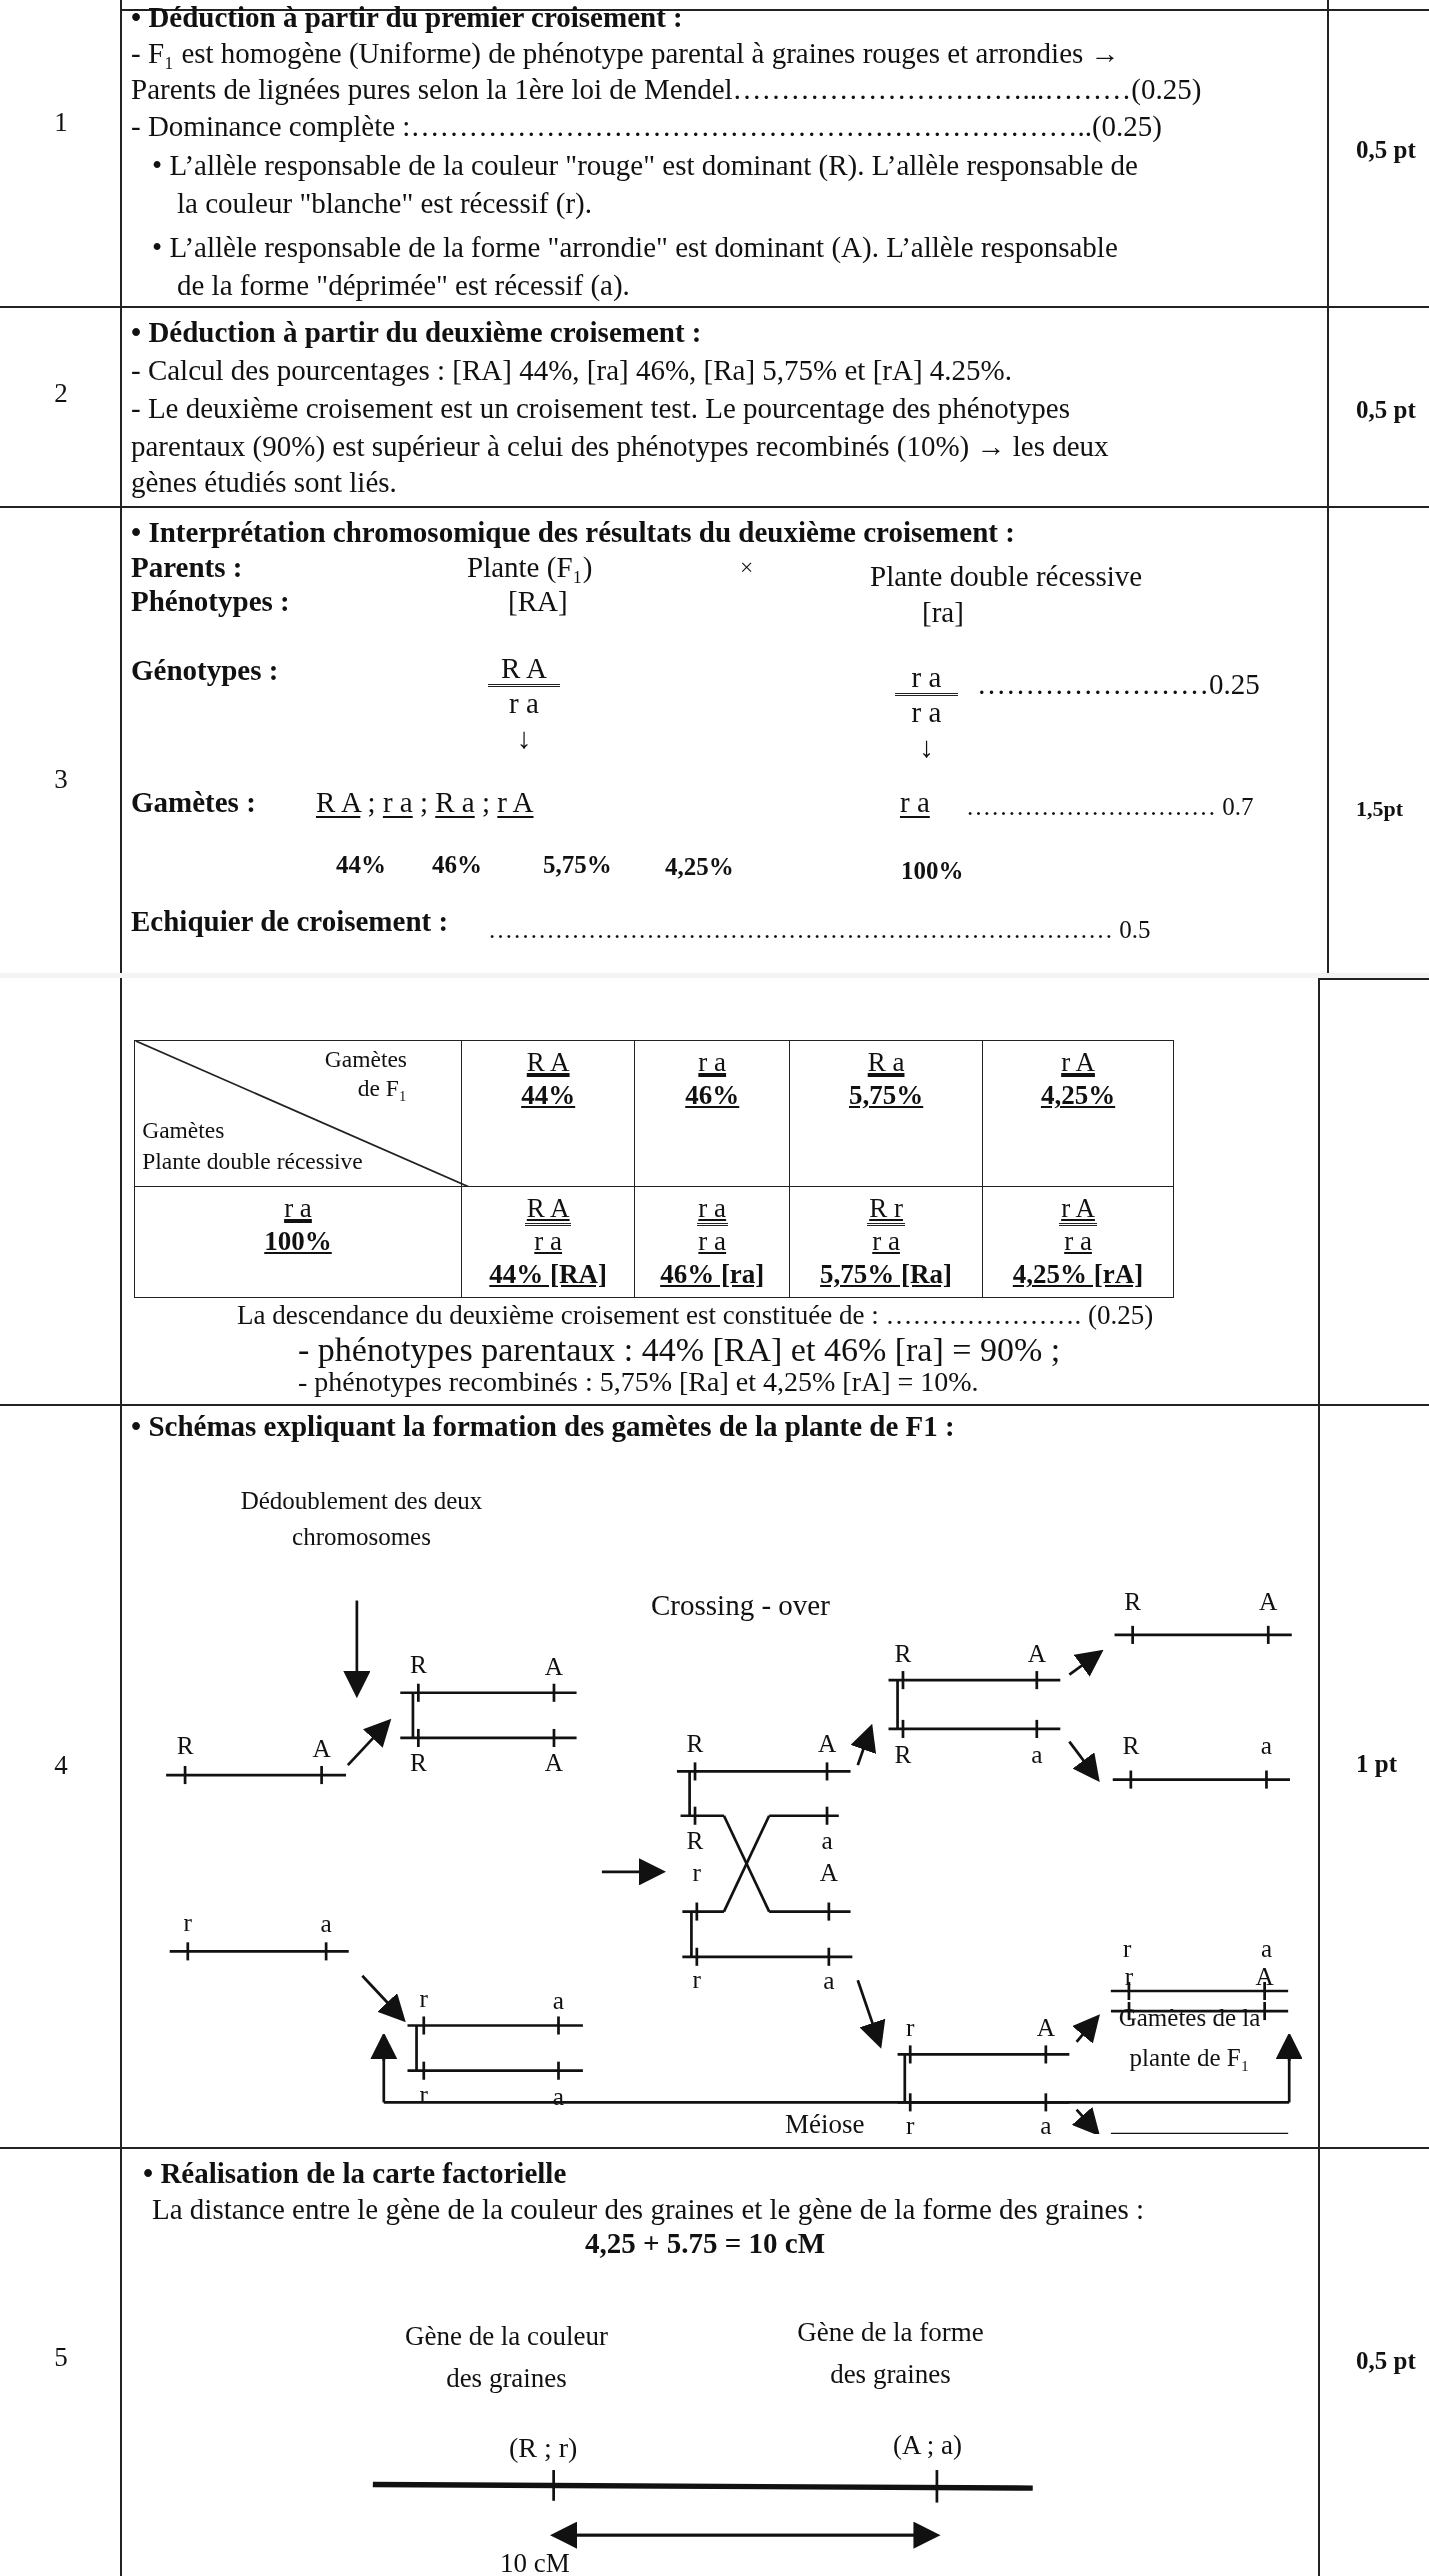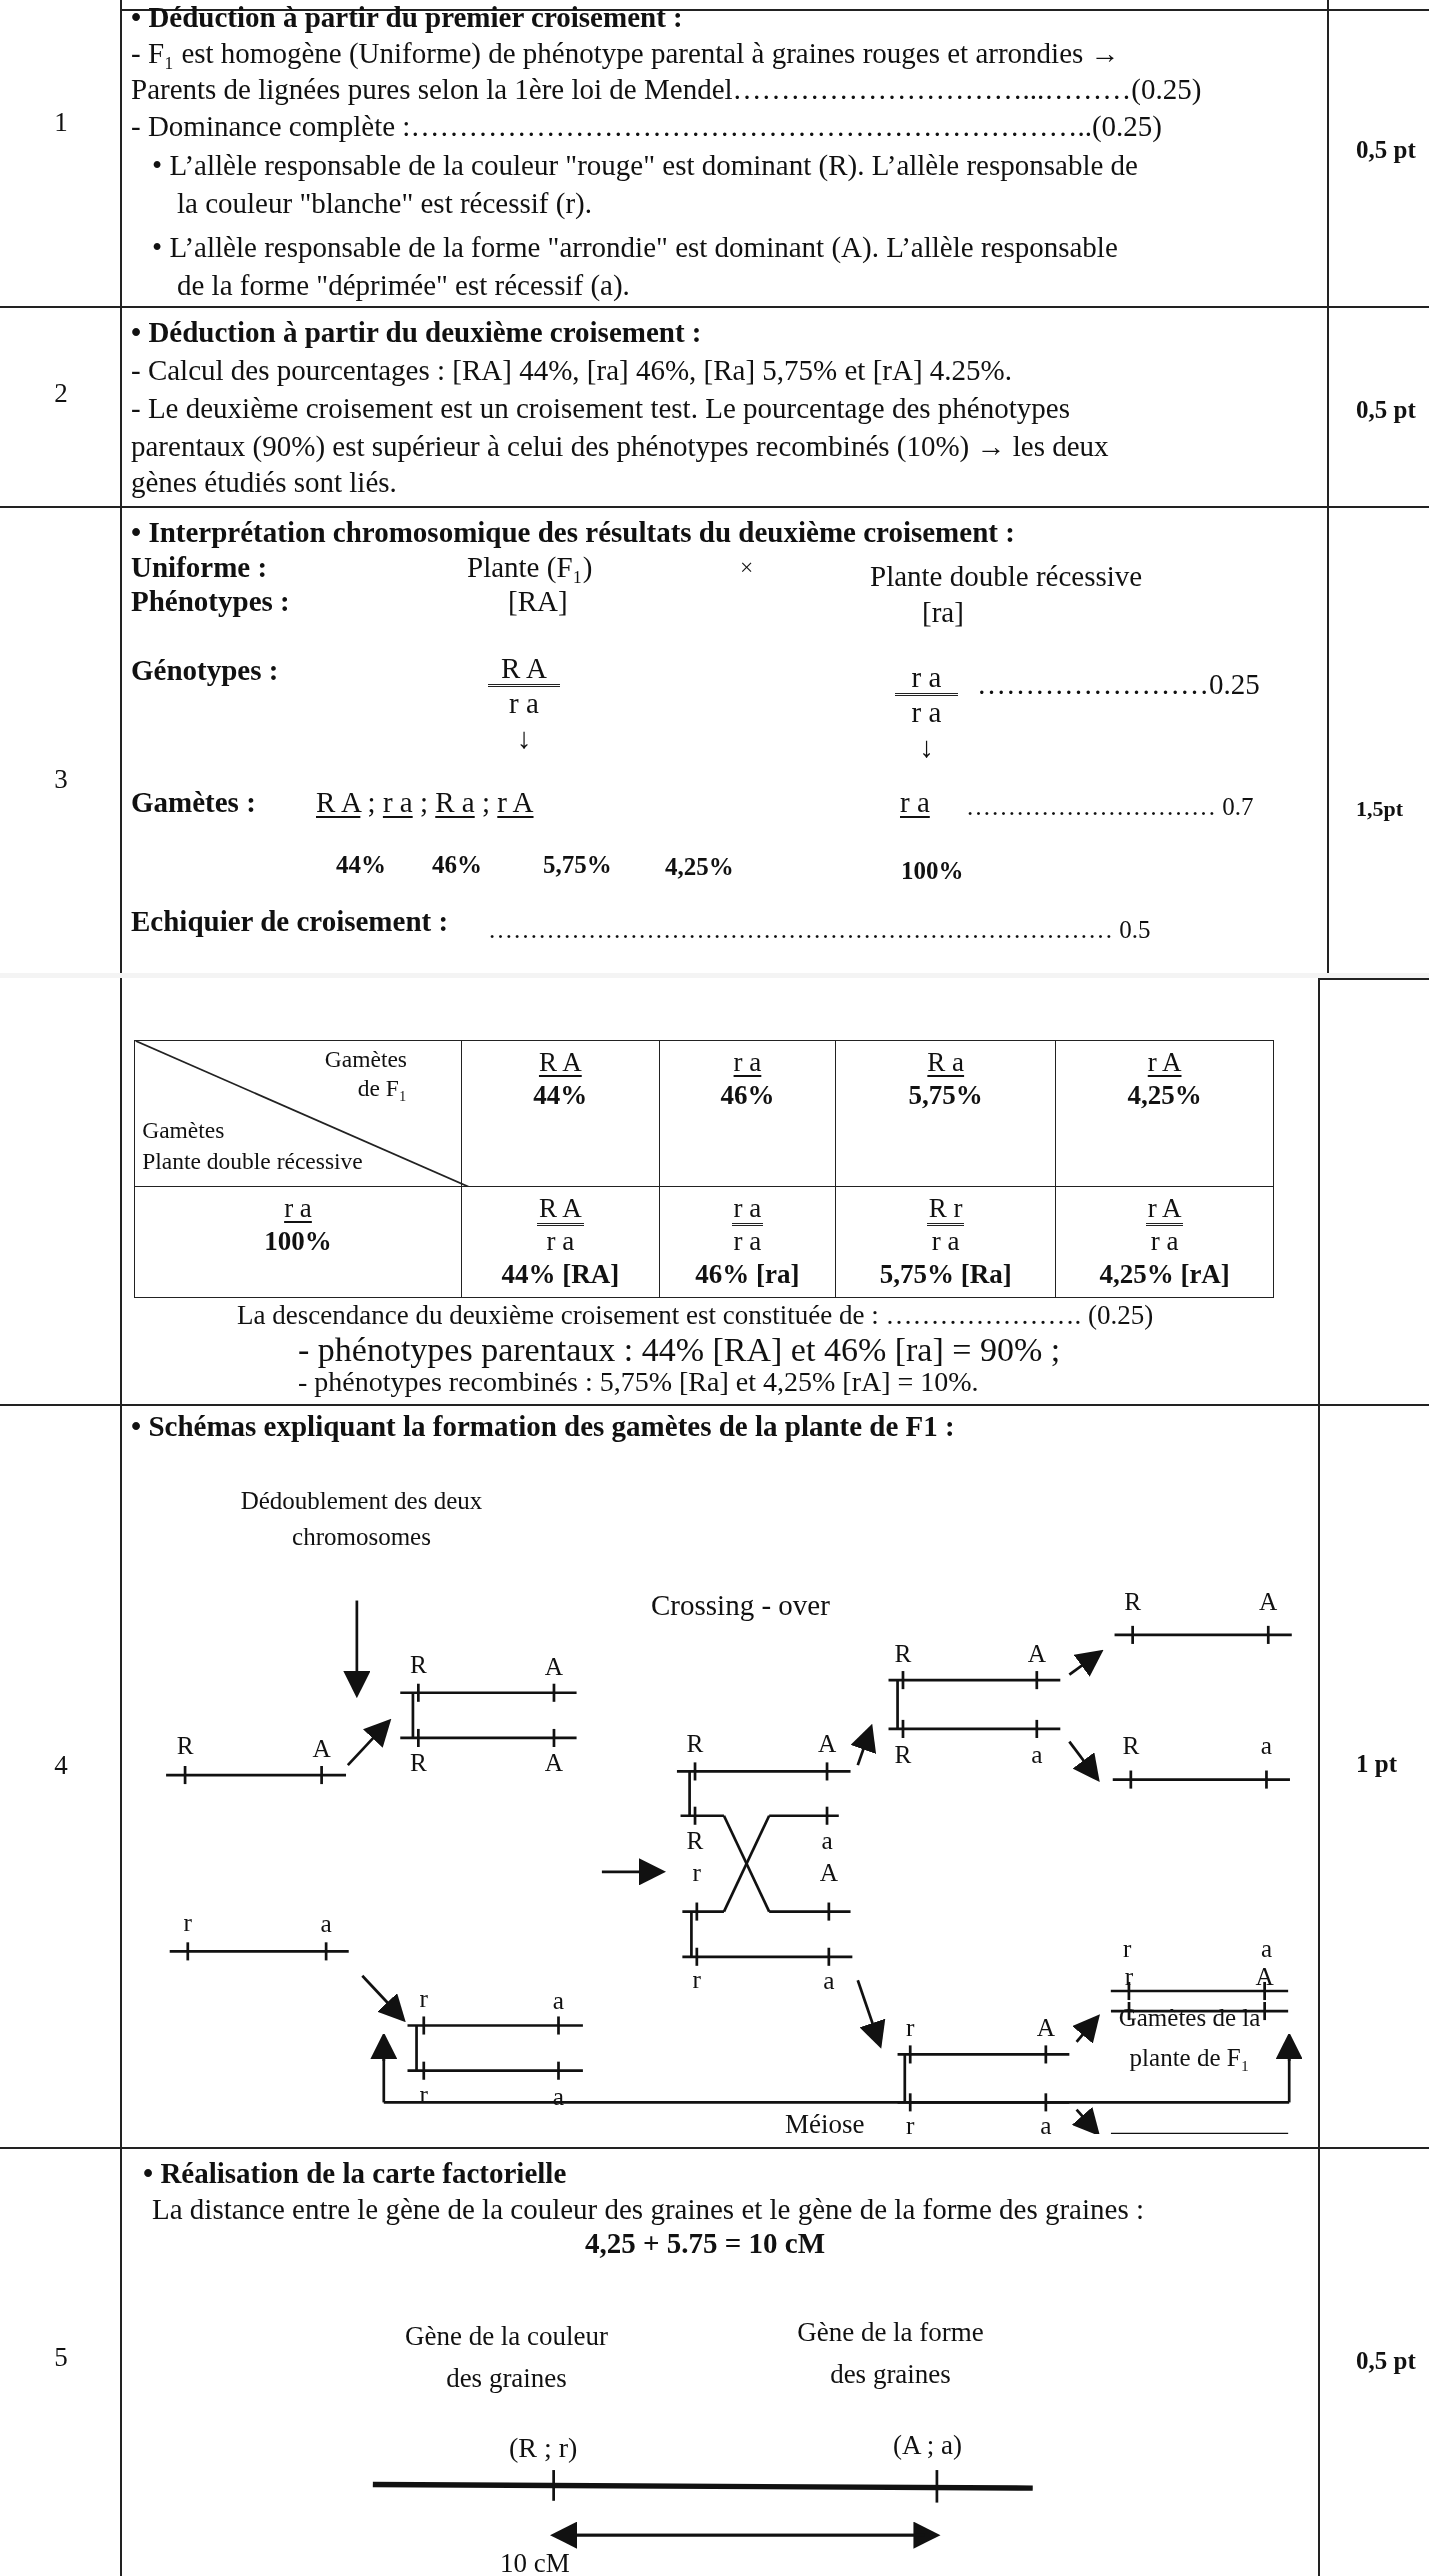--- a/index.html
+++ b/index.html
@@ -8,21 +8,21 @@
   .abs { position:absolute; }
   .hline { position:absolute; height:1.8px; background:#222; }
   .vline { position:absolute; width:1.8px; background:#222; }
   .rownum { position:absolute; left:0; width:122px; text-align:center; font-size:27px; }
   .pts { position:absolute; left:1336px; width:109px; text-align:left; padding-left:20px; font-size:25px; font-weight:bold; white-space:nowrap; }
   .txt { font-size:29px; line-height:34px; white-space:nowrap; }
   .b { font-weight:bold; }
   .u { text-decoration:underline; text-decoration-thickness:1.8px; text-underline-offset:3.6px; }
   .uu { border-bottom:3.6px double #222; padding:0 1.8px; }
   .center { text-align:center; }
-  table.echi { position:absolute; left:134px; top:1040px; width:1140px; border-collapse:collapse; font-size:27px; }
+  table.echi { position:absolute; left:134px; top:1040px; width:1040px; border-collapse:collapse; font-size:27px;text-decoration:underline; }
   table.echi td { border:1.8px solid #222; text-align:center; vertical-align:top; padding:5.4px 3.6px; line-height:33px; }
   .diag { position:relative; height:145px; padding:0 !important; }
   .diag svg { position:absolute; left:0; top:0; }
   .seam { position:absolute; left:0; top:973px; width:1430px; height:5.4px; background:#f4f4f4; }
 </style>
 </head>
 <body>
 
 <div class="vline" style="left:120px; top:0; height:2576px;"></div>
 <div class="vline" style="left:1327px; top:0; height:977px;"></div>
@@ -50,21 +50,21 @@
 <div class="pts" style="top:396px;">0,5 pt</div>
 <div class="abs txt b" style="left:131px; top:315px;">• Déduction à partir du deuxième croisement :</div>
 <div class="abs txt" style="left:131px; top:353px;">- Calcul des pourcentages : [RA] 44%, [ra] 46%, [Ra] 5,75% et [rA] 4.25%.</div>
 <div class="abs txt" style="left:131px; top:391px;">- Le deuxième croisement est un croisement test. Le pourcentage des phénotypes</div>
 <div class="abs txt" style="left:131px; top:429px;">parentaux (90%) est supérieur à celui des phénotypes recombinés (10%) → les deux</div>
 <div class="abs txt" style="left:131px; top:465px;">gènes étudiés sont liés.</div>
 
 <div class="rownum" style="top:764px;">3</div>
 <div class="pts" style="top:796px; font-size:22px;">1,5pt</div>
 <div class="abs txt b" style="left:131px; top:515px;">• Interprétation chromosomique des résultats du deuxième croisement :</div>
-<div class="abs txt b" style="left:131px; top:550px;">Uniforme :</div>
+<div class="abs txt b" style="left:131px; top:550px;">Parents :</div>
 <div class="abs txt b" style="left:131px; top:584px;">Phénotypes :</div>
 <div class="abs txt" style="left:467px; top:550px;font-family:Liberation Serif, serif;">Plante (F₁)</div>
 <div class="abs txt" style="left:740px; top:550px; font-size:23.5px;">×</div>
 <div class="abs txt" style="left:870px; top:559px;">Plante double récessive</div>
 <div class="abs txt" style="left:508px; top:584px;">[RA]</div>
 <div class="abs txt" style="left:922px; top:595px;">[ra]</div>
 
 <div class="abs txt b" style="left:131px; top:653px;">Génotypes :</div>
 <div class="abs txt" style="left:488px; top:653px; text-align:center; width:72px;">
   <div class="uu" style="line-height:31px;">R A</div>

